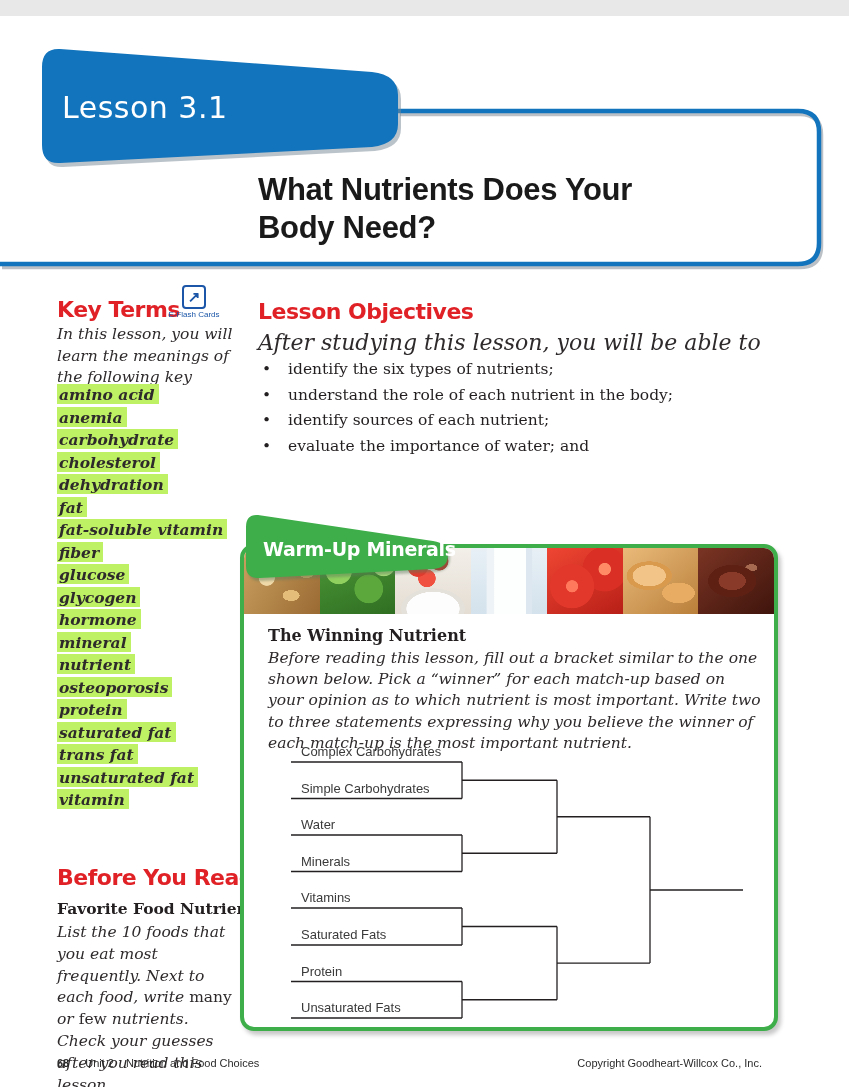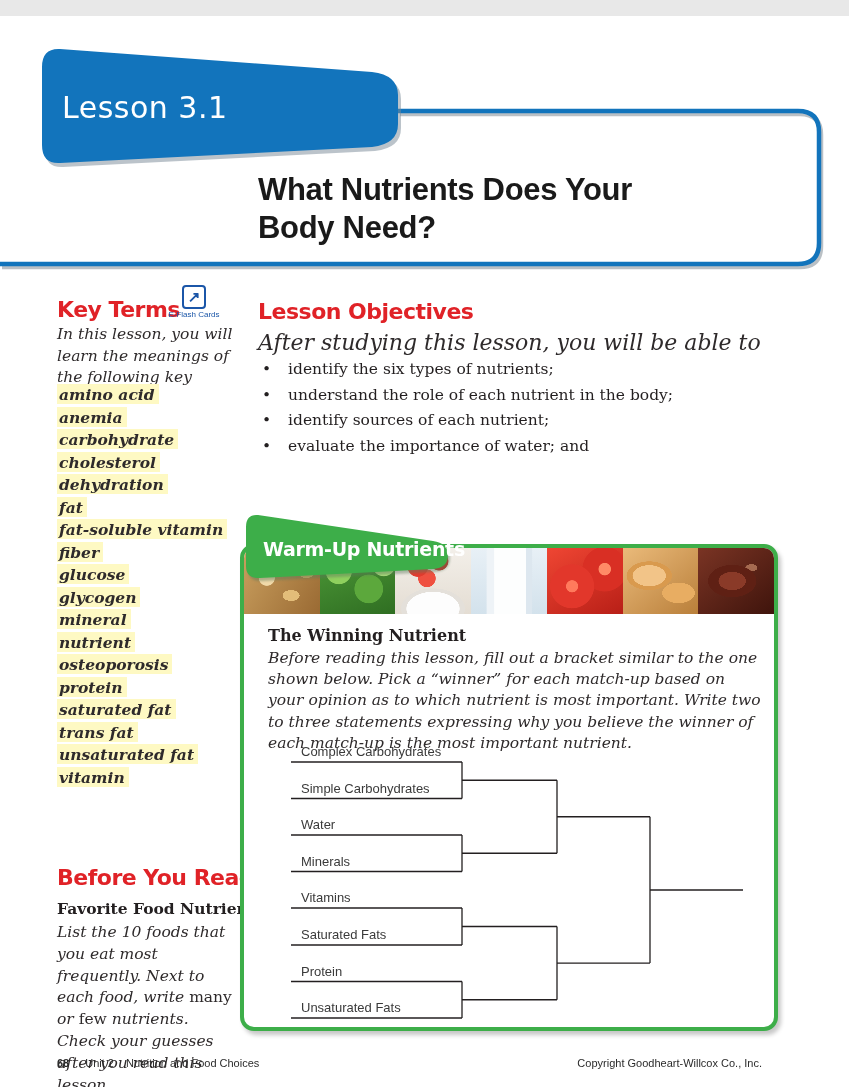--- a/index.html
+++ b/index.html
@@ -36,21 +36,21 @@
     color:#1b56a8;font-size:15px;font-weight:700;line-height:19px;text-align:center;
   }
   .eflash-label{margin-top:1px;font-size:8px;color:#1b56a8;}
   .serif-italic{
     font-family:"DejaVu Serif",serif;font-style:italic;color:#2e2a2b;
   }
   .kt-intro{left:57px;top:308px;width:182px;font-size:15.5px;line-height:21.5px;}
   .kt-list{left:57px;top:368px;width:190px;}
   .kt-list .term{margin-bottom:2.5px;}
   .kt-list .term span{
-    display:inline-block;background:#fef9c3;padding:2px 4px 1px 2px;
+    display:inline-block;background:#bef264;padding:2px 4px 1px 2px;
     font-family:"DejaVu Serif",serif;font-style:italic;font-weight:700;
     font-size:15.5px;line-height:17px;color:#2e2a2b;
   }
   .byr-head{left:57px;top:849px;}
   .byr-sub{
     left:57px;top:883px;font-family:"DejaVu Serif",serif;font-weight:700;
     font-size:15.5px;color:#231f20;
   }
   .byr-body{left:57px;top:906px;width:185px;font-size:15.5px;line-height:21.8px;}
   .roman{font-style:normal;font-family:"DejaVu Serif",serif;}
@@ -157,20 +157,21 @@
     <div class="term"><span>amino acid</span></div>
     <div class="term"><span>anemia</span></div>
     <div class="term"><span>carbohydrate</span></div>
     <div class="term"><span>cholesterol</span></div>
     <div class="term"><span>dehydration</span></div>
     <div class="term"><span>fat</span></div>
     <div class="term"><span>fat-soluble vitamin</span></div>
     <div class="term"><span>fiber</span></div>
     <div class="term"><span>glucose</span></div>
     <div class="term"><span>glycogen</span></div>
+    <div class="term"><span>hormone</span></div>
     <div class="term"><span>mineral</span></div>
     <div class="term"><span>nutrient</span></div>
     <div class="term"><span>osteoporosis</span></div>
     <div class="term"><span>protein</span></div>
     <div class="term"><span>saturated fat</span></div>
     <div class="term"><span>trans fat</span></div>
     <div class="term"><span>unsaturated fat</span></div>
     <div class="term"><span>vitamin</span></div>
   </div>
 
@@ -237,20 +238,20 @@
       <text x="37" y="167">Vitamins</text>
       <text x="37" y="204">Saturated Fats</text>
       <text x="37" y="240.5">Protein</text>
       <text x="37" y="277">Unsaturated Fats</text>
     </svg>
   </div>
 
   <svg class="abs wu-tab-svg" width="230" height="80" viewBox="0 0 230 80">
     <path d="M 18 7 L 193 33 Q 208 35 208 47 Q 208 60 193 61 L 20 70 Q 6 71 6 58 V 19 Q 6 6 18 7 Z" fill="#3dae49" style="filter:drop-shadow(2px 3px 1px rgba(90,120,90,.45));"></path>
   </svg>
-  <div class="abs wu-tab-label">Warm-Up Nutrients</div>
+  <div class="abs wu-tab-label">Warm-Up Minerals</div>
 
   <div class="abs footer-left">
     <b>68</b><span class="unit">Unit 2</span><span>Nutrition and Food Choices</span>
   </div>
   <div class="abs footer-right">Copyright Goodheart-Willcox Co., Inc.</div>
 
 </div>
 
 </body></html>

